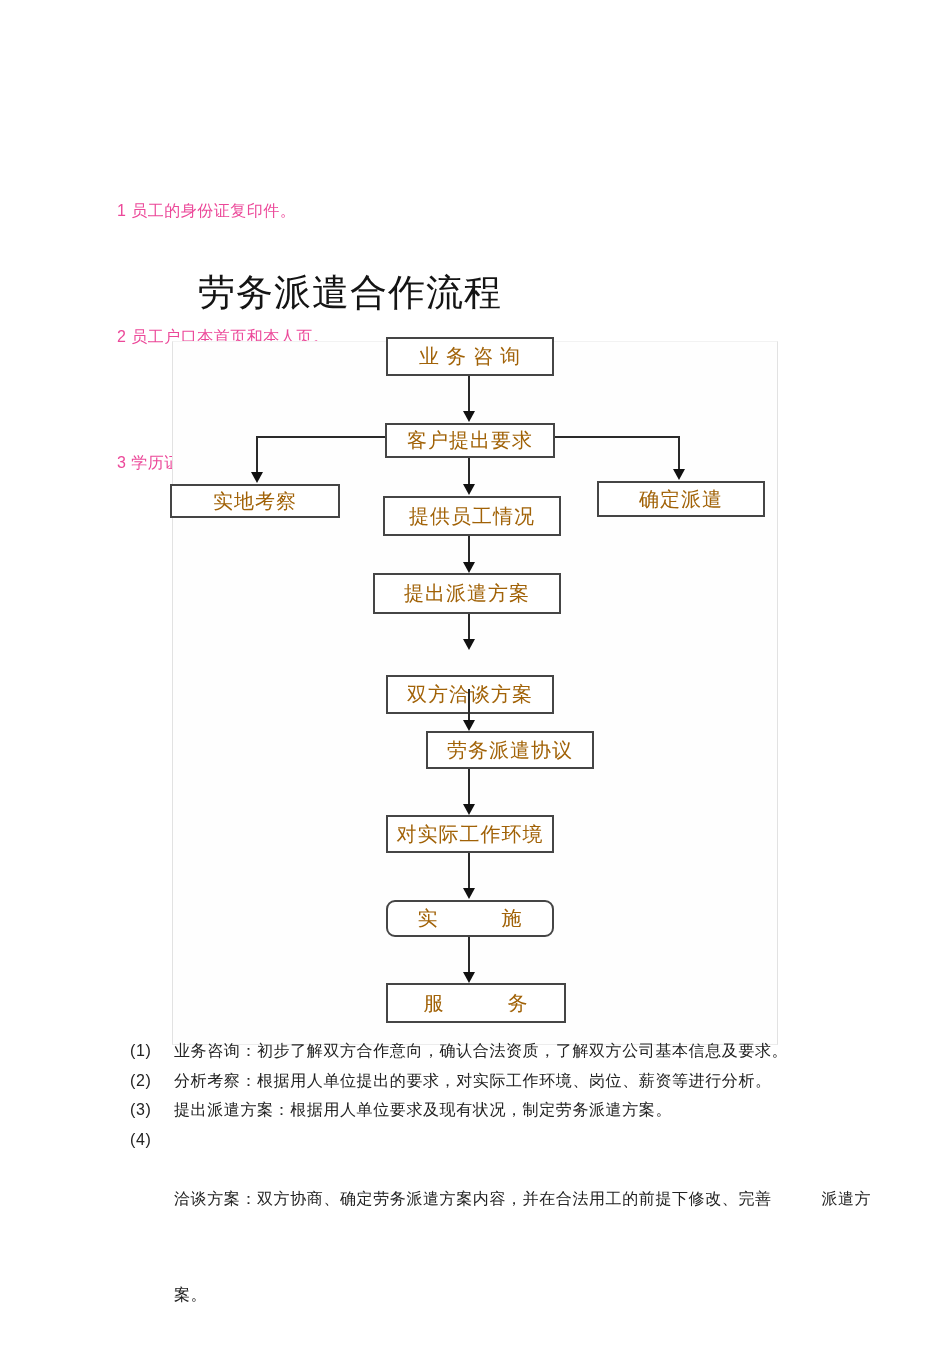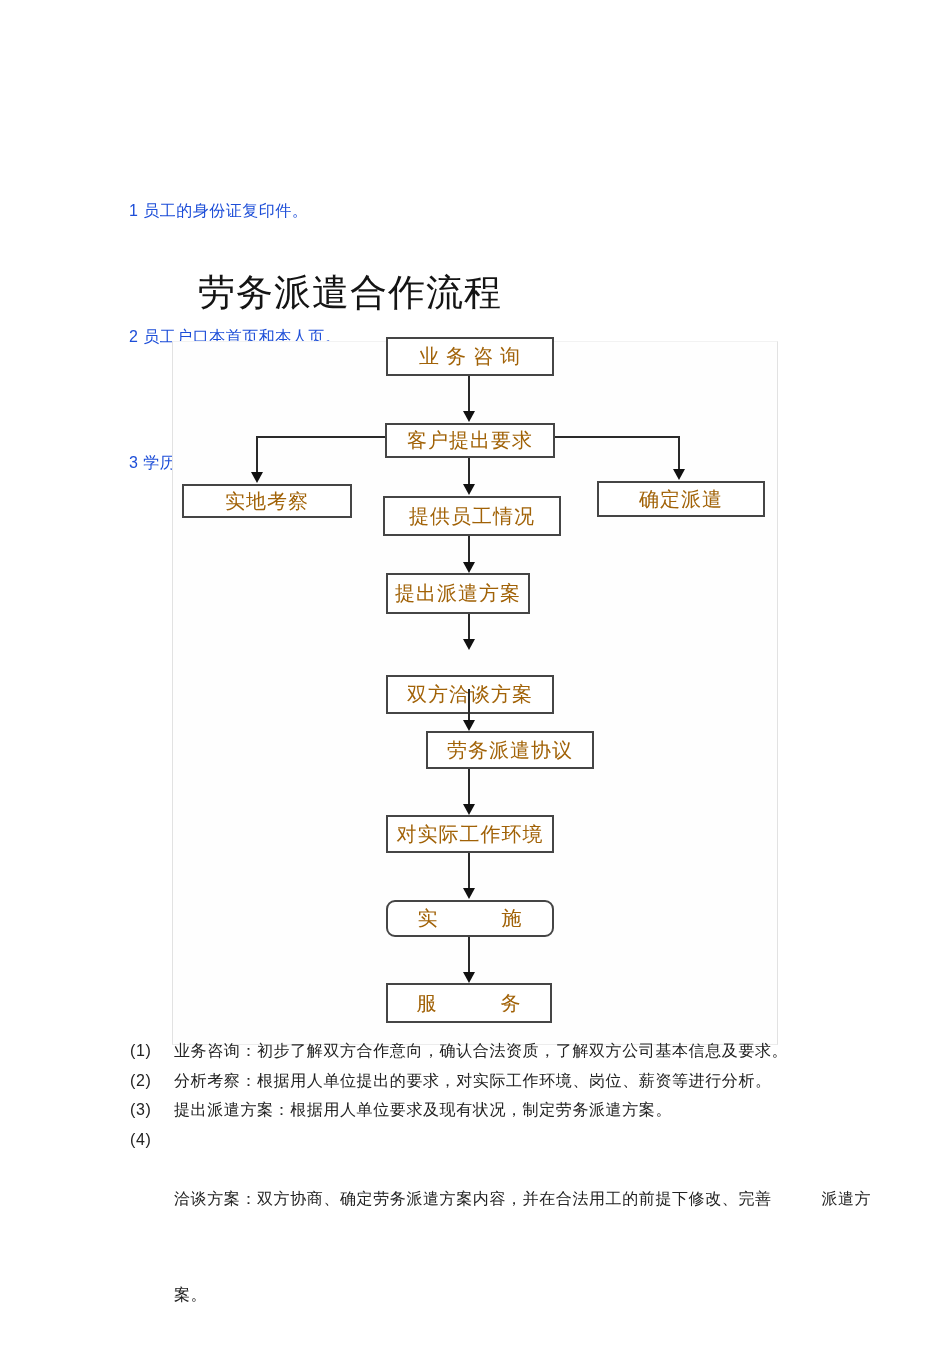--- a/index.html
+++ b/index.html
@@ -7,22 +7,22 @@
     position:relative;
     width:950px;height:1345px;
     background:#ffffff;
     font-family:"Liberation Sans",sans-serif;
     color:#1f1f1f;
     overflow:hidden;
   }
   
   .intro{
     position:absolute;left:117px;top:106px;
-    font-size:16px;line-height:42px;color:#1d4ed8;
-    letter-spacing:0.5px;white-space:pre;margin-left:12px;
+    font-size:16px;line-height:42px;color:#ec4899;
+    letter-spacing:0.5px;white-space:pre;
   }
   
   .doc-title{
     position:absolute;left:198px;top:268px;
     font-family:Liberation Sans, sans-serif;
     font-size:37px;font-weight:400;color:#141414;
     letter-spacing:1px;white-space:pre;
   }
   
   .flow-frame{
@@ -69,29 +69,29 @@
     <div>2 员工户口本首页和本人页。</div>
     <div>3 学历证、就失业证和养老保险手册。</div>
   </div>
 
   <h1 class="doc-title" style="margin:0;">劳务派遣合作流程</h1>
 
   <div class="flow-frame"></div>
 
   <div class="fbox" style="left:386px;top:337px;width:168px;height:39px;">业 务 咨 询</div>
   <div class="fbox" style="left:385px;top:423px;width:170px;height:35px;">客户提出要求</div>
-  <div class="fbox" style="left:182px;top:484px;width:170px;height:34px;">实地考察</div>
+  <div class="fbox" style="left:170px;top:484px;width:170px;height:34px;">实地考察</div>
   <div class="fbox" style="left:597px;top:481px;width:168px;height:36px;">确定派遣</div>
   <div class="fbox" style="left:383px;top:496px;width:178px;height:40px;">提供员工情况</div>
-  <div class="fbox" style="left:386px;top:573px;width:144px;height:41px;">提出派遣方案</div>
+  <div class="fbox" style="left:373px;top:573px;width:188px;height:41px;">提出派遣方案</div>
   <div class="fbox" style="left:386px;top:675px;width:168px;height:39px;">双方洽谈方案</div>
   <div class="fbox" style="left:386px;top:731px;width:168px;height:38px;margin-left:40px;">劳务派遣协议</div>
   <div class="fbox" style="left:386px;top:815px;width:168px;height:38px;">对实际工作环境</div>
   <div class="fbox" style="left:386px;top:900px;width:168px;height:37px;border-radius:9px;">实　　　施</div>
-  <div class="fbox" style="left:386px;top:983px;width:166px;height:40px;">服　　　务</div>
+  <div class="fbox" style="left:386px;top:983px;width:180px;height:40px;">服　　　务</div>
 
   <div class="vline" style="left:468px;top:376px;height:36px;"></div>
   <div class="ah-down" style="left:463px;top:411px;"></div>
 
   <div class="vline" style="left:468px;top:458px;height:27px;"></div>
   <div class="ah-down" style="left:463px;top:484px;"></div>
 
   <div class="vline" style="left:468px;top:536px;height:27px;"></div>
   <div class="ah-down" style="left:463px;top:562px;"></div>
 

